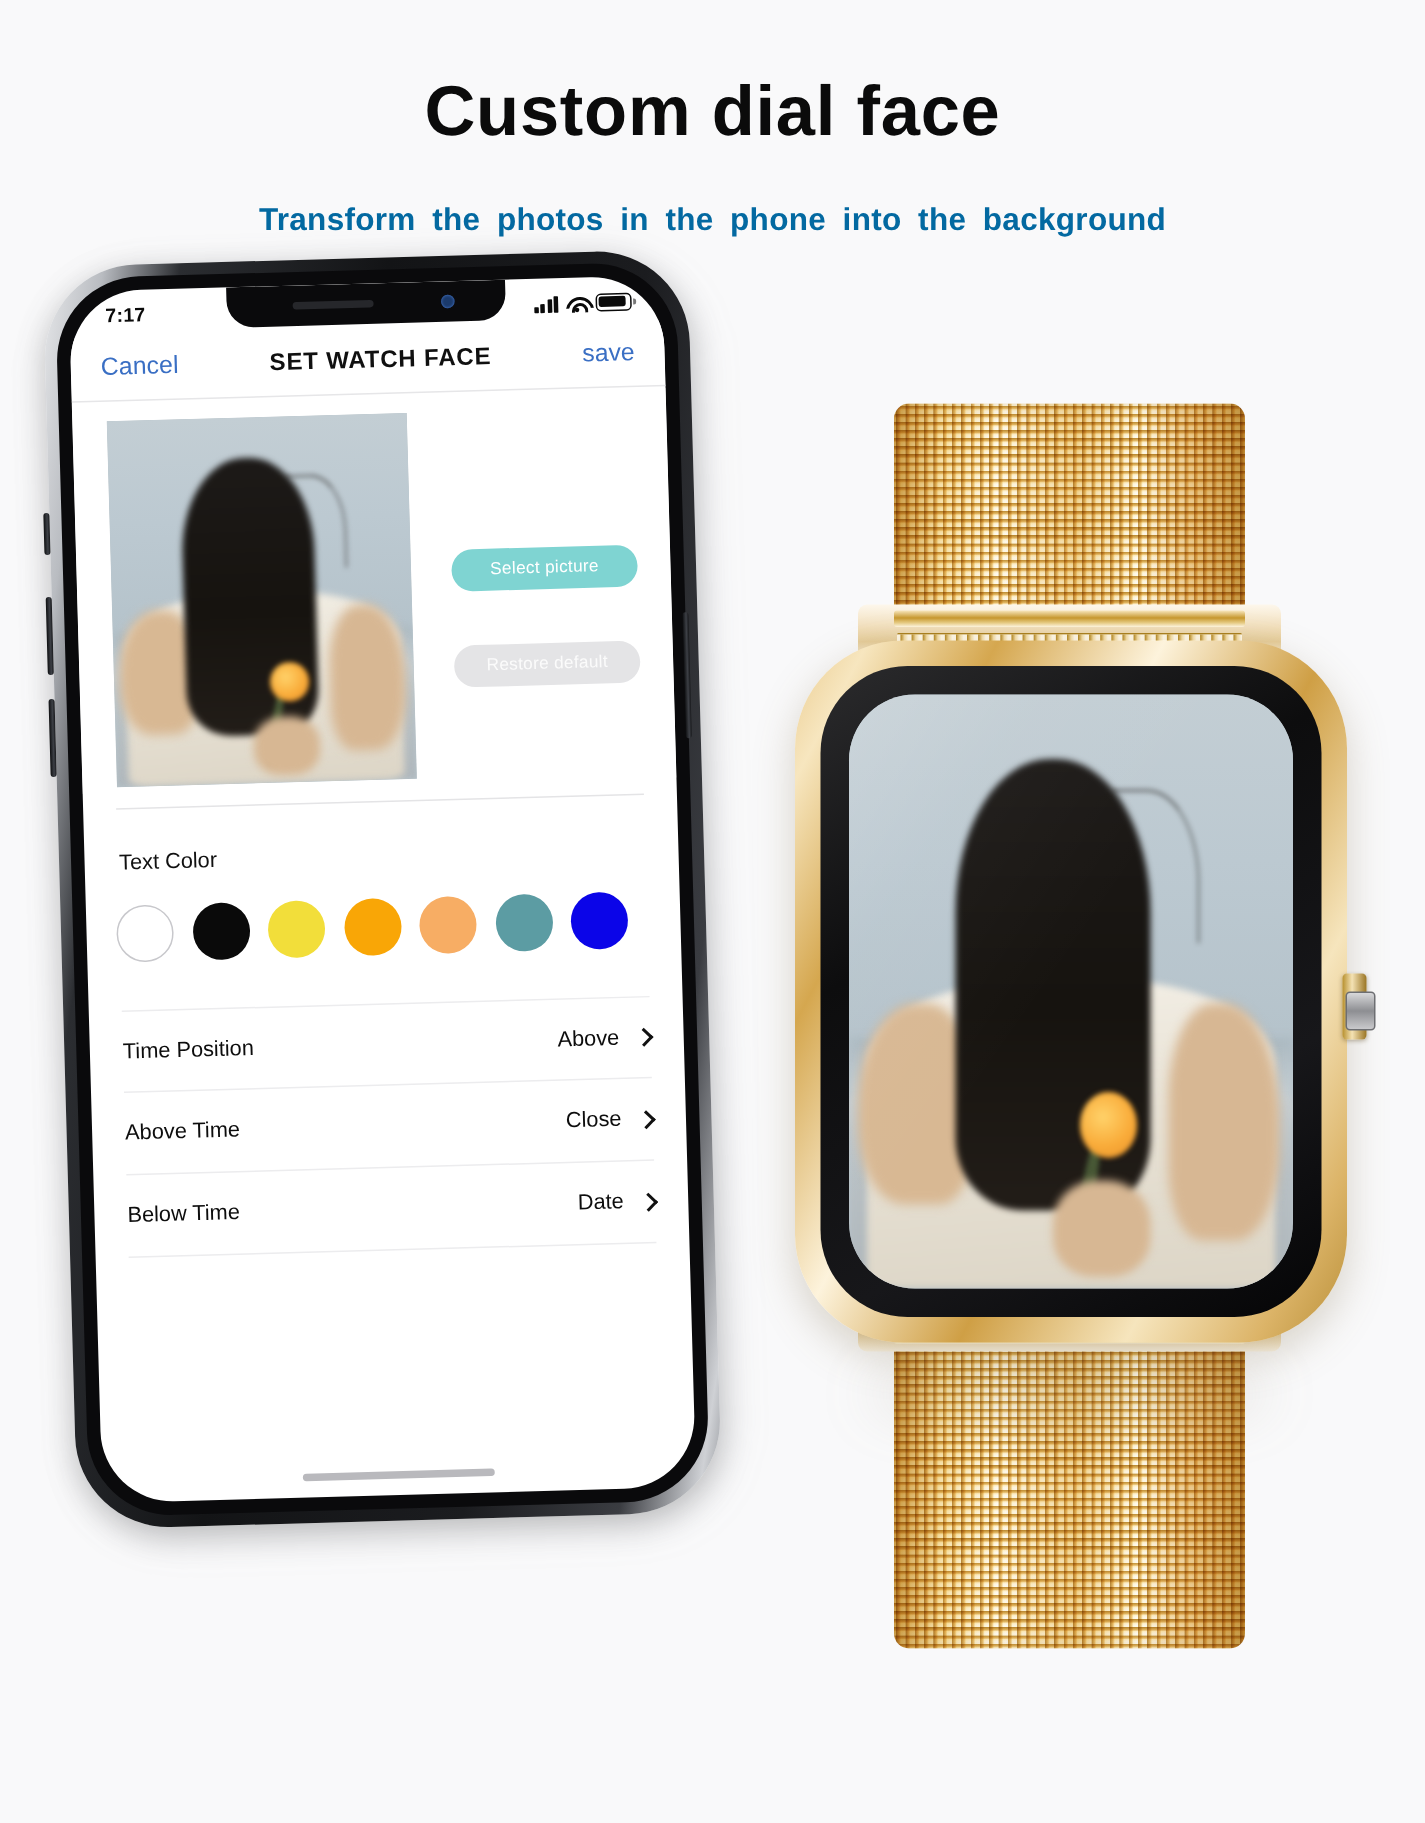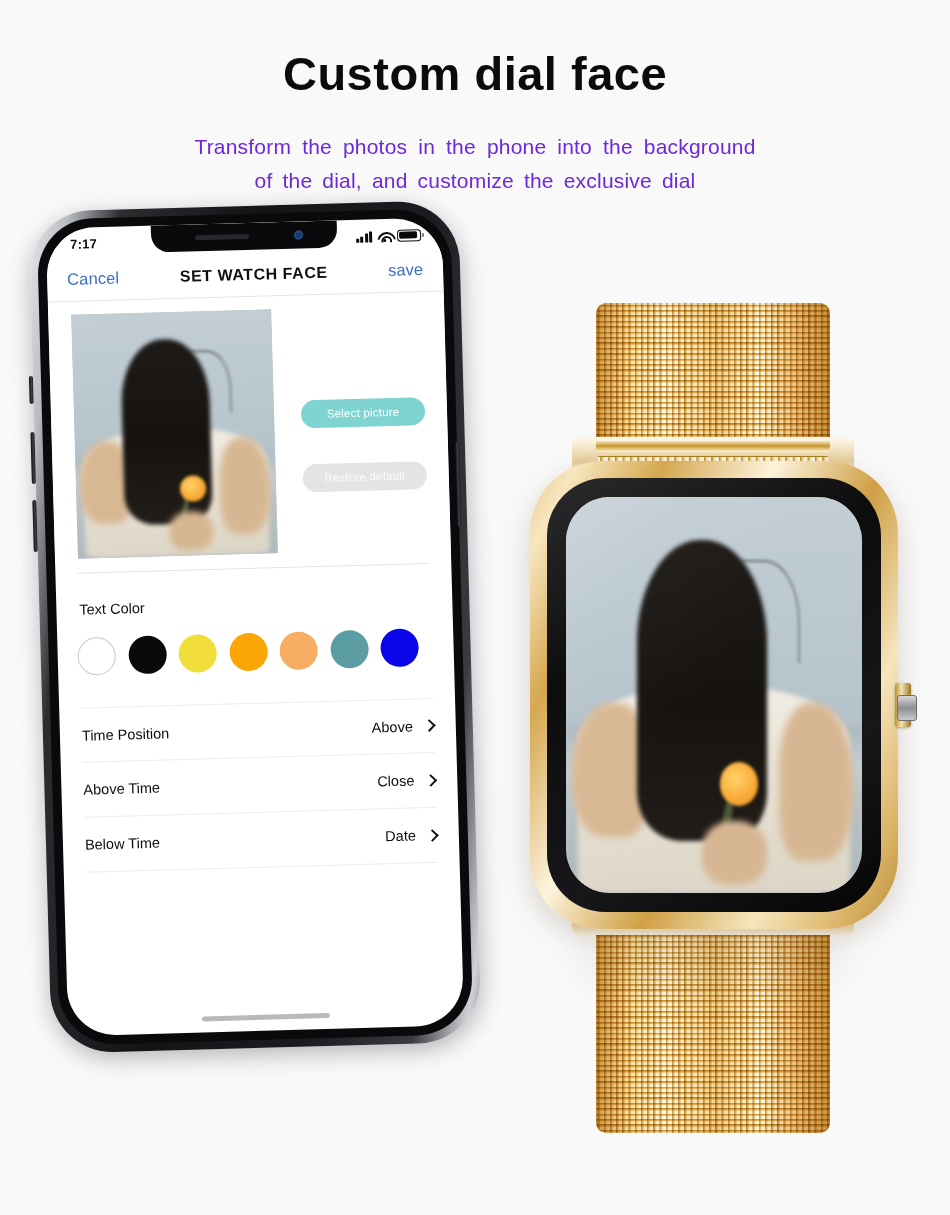--- a/index.html
+++ b/index.html
@@ -20,23 +20,23 @@
     font-size: 47px;
     font-weight: bold;
     color: #0b0b0b;
     letter-spacing: 0.5px;
     line-height: 1.1;
   }
 
   .subtitle {
     margin-top: 30px;
     font-size: 21px;
-    color: #6d28d9;
+    color: #0369a1;
     line-height: 1.62;
-    font-weight: 400;
+    font-weight: 700;
     letter-spacing: 0.2px;
   }
   .subtitle .l1 { display: block; word-spacing: 5px; }
   .subtitle .l2 { display: block; word-spacing: 4px; }
 
   
   .stage { position: relative; width: 950px; height: 960px; }
 
   
   .phone {
@@ -404,21 +404,20 @@
     border-radius: 50%;
   }
 </style>
 </head>
 <body>
 
 <div class="header">
   <div class="page-title">Custom dial face</div>
   <div class="subtitle">
     <span class="l1">Transform the photos in the phone into the background</span>
-    <span class="l2">of the dial, and customize the exclusive dial</span>
   </div>
 </div>
 
 <div class="stage">
 
   <div class="phone">
     <div class="phone-shadow"></div>
     <div class="phone-body"></div>
     <div class="phone-inner"></div>
 

